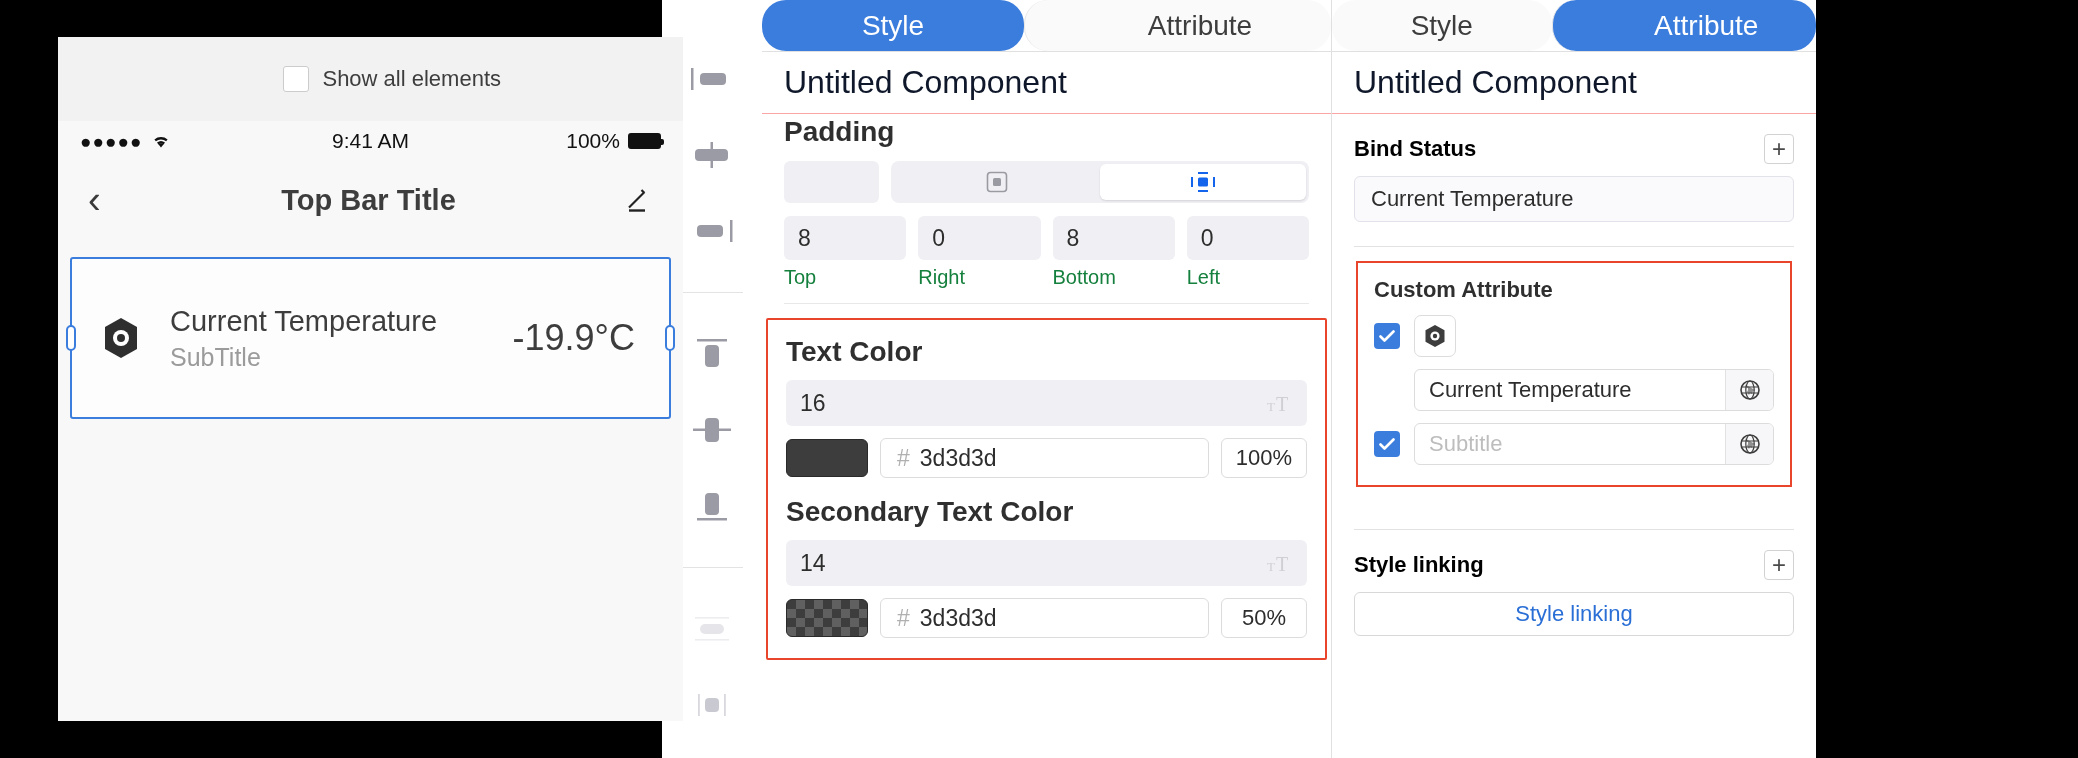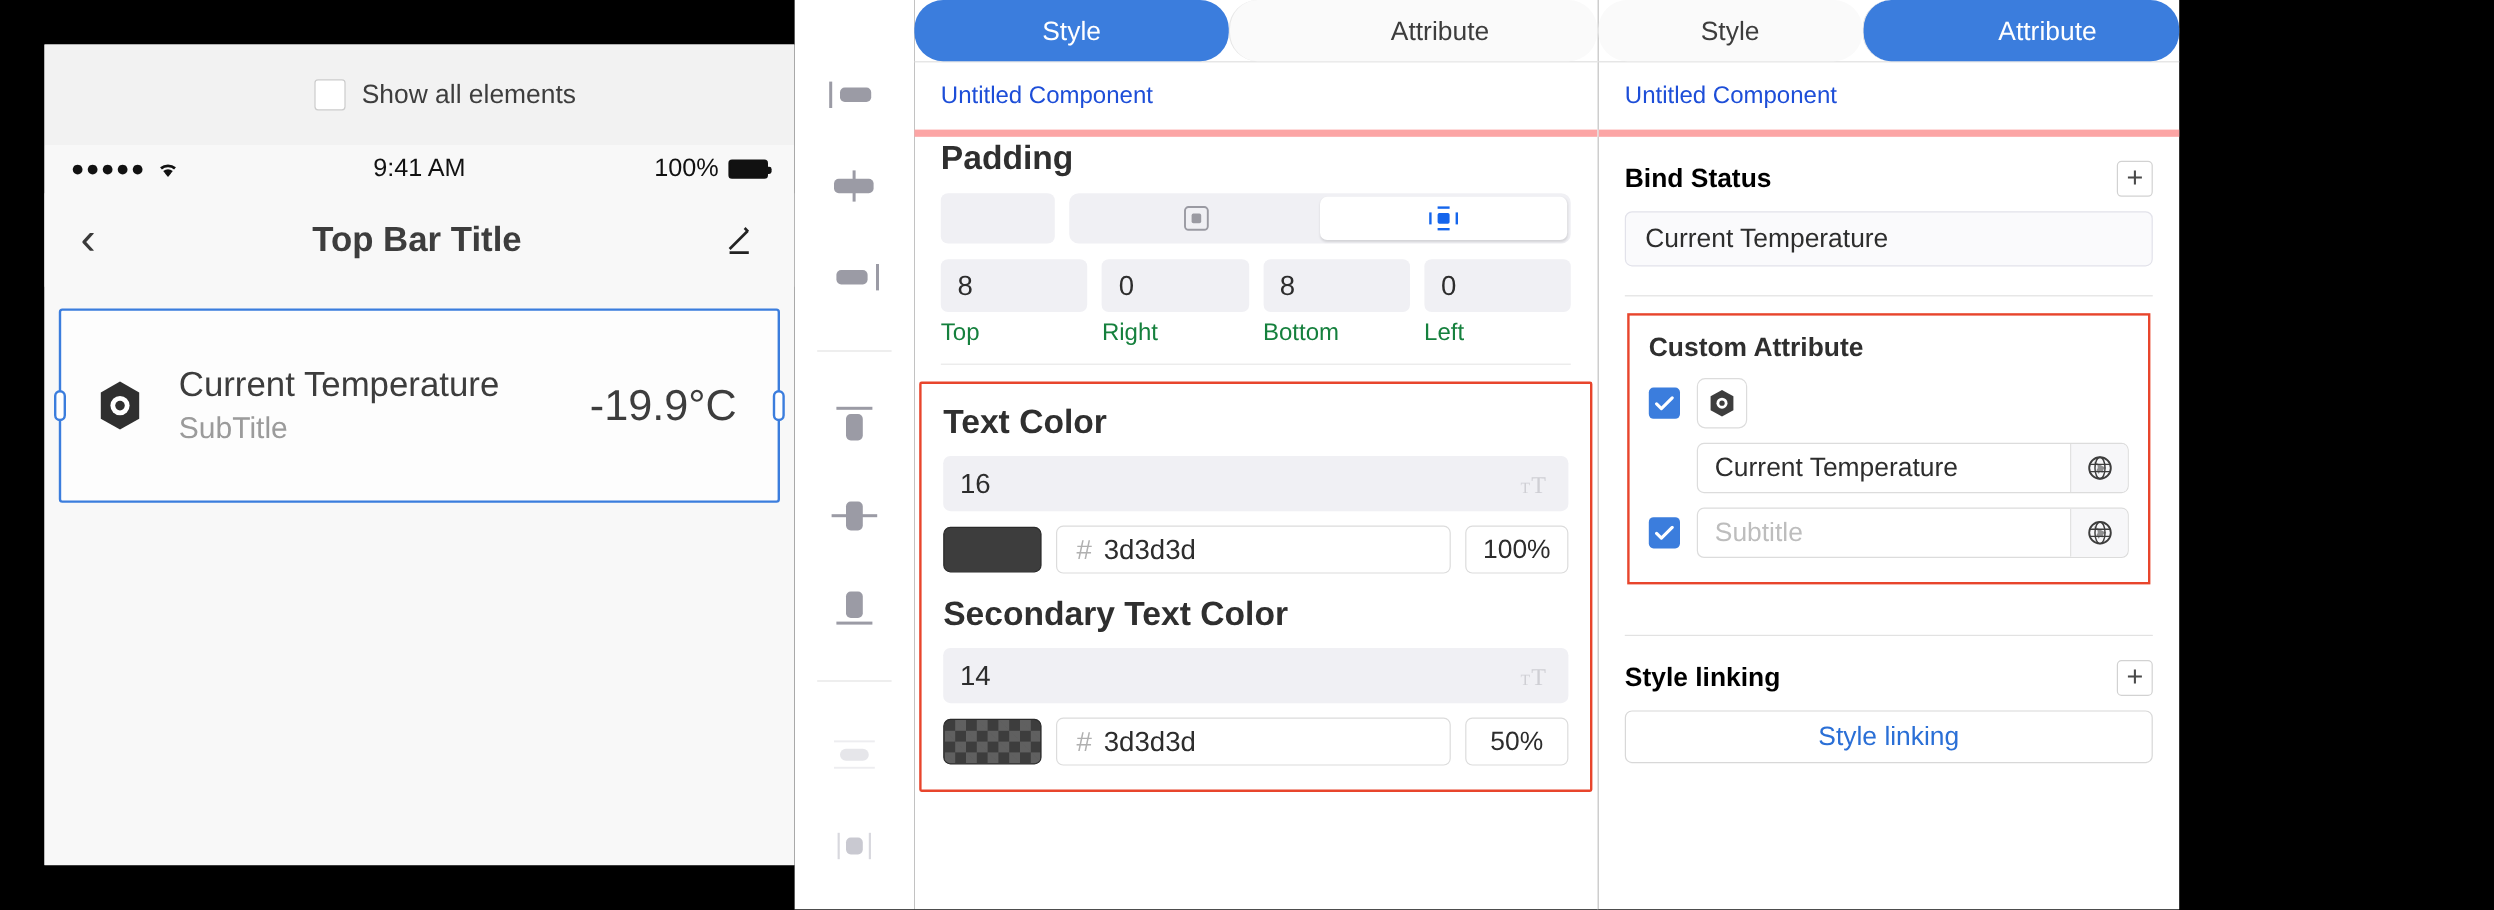--- a/index.html
+++ b/index.html
@@ -15,21 +15,21 @@
     background: #000000;
     display: flex;
     flex-direction: row;
   }
 
   
   .preview-pane {
     position: relative;
     width: 662px; height: 758px;
     background: #000;
-    padding: 37px 0 37px 37px;
+    padding: 37px 0 37px 58px;
   }
   .preview-inner {
     width: 625px; height: 684px;
     background: #f7f7f7;
     overflow: hidden;
     position: relative;
   }
   .show-all-row {
     height: 84px;
     background: #f2f2f2;
@@ -151,35 +151,35 @@
     width: 570px;
     background: #ffffff;
     border-right: 1px solid #e0e0e0;
     position: relative;
     display: flex; flex-direction: column;
   }
   .tabs { display: flex; height: 52px; border-bottom: 1px solid #e0e0e0; }
   .tab {
     flex: 1;
     display: flex; align-items: center; justify-content: center;
-    font-size: 22px;
+    font-size: 28px;
     color: #3d3d3d;
     background: #fafafa;
     cursor: pointer;
     border-radius: 24px;
   }
   .tab.active { background: #3b7ddd; color: #ffffff; }
   .tab + .tab { border-left: 1px solid #e6e6e6; padding-left: 44px; }
   .comp-name {
     height: 62px;
     display: flex; align-items: center;
     padding: 0 22px;
-    font-size: 20px;
-    color: #1d4ed8;
-    border-bottom: 6px solid #fca5a5;
+    font-size: 32px;
+    color: #0f172a;
+    border-bottom: 1px solid #fca5a5;
   }
   .sect { padding: 0 22px; }
   .sect-label {
     font-size: 28px; color: #2f2f2f; font-weight: bold;
   }
   .pad-block { padding-top: 2px; }
   .pad-modes { display: flex; gap: 12px; margin-top: 13px; }
   .pad-mode-blank {
     width: 95px; height: 42px;
     background: #f0f0f4; border-radius: 6px;

